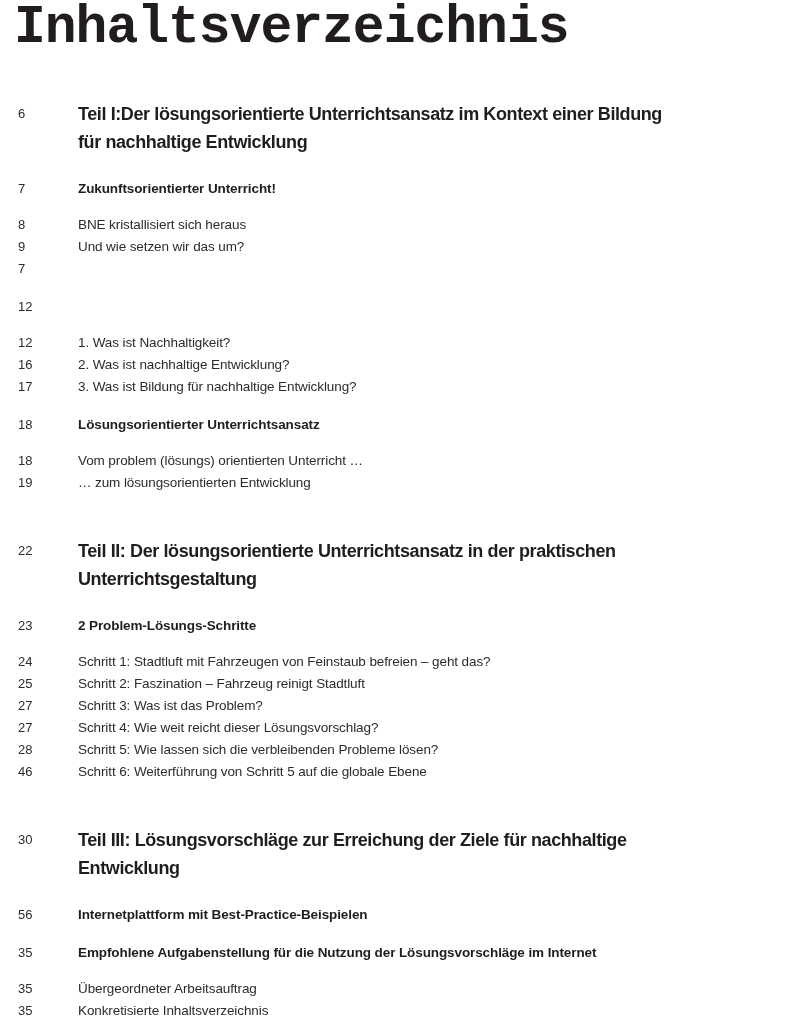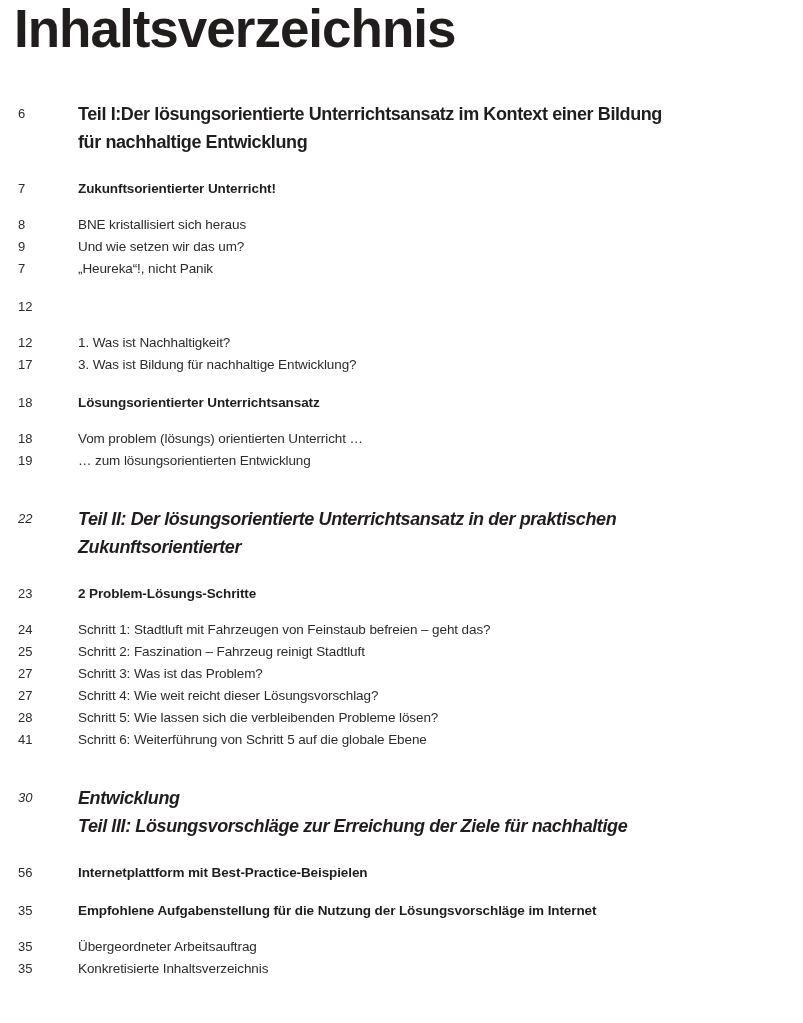--- a/index.html
+++ b/index.html
@@ -14,21 +14,21 @@
     font-family: "Liberation Sans", sans-serif;
     color: var(--text-color, #2e2b29);
   }
   .page {
     width: 803px;
     height: 1023px;
     background: var(--bg-color, #ffffff);
     box-sizing: border-box;
   }
   .page-title {
-    font-family: Liberation Sans, sans-serif;
+    font-family: Liberation Mono, monospace;
     font-weight: 700;
     font-size: 53px;
     line-height: 53px;
     letter-spacing: -1px;
     color: var(--heading-color, #211d1d);
     margin: 2px 0 0 14px;
   }
   .toc { }
   .toc-row {
     display: flex;
@@ -72,21 +72,21 @@
     font-size: 13.5px;
     font-weight: 400;
     line-height: 22px;
     letter-spacing: -0.1px;
     color: var(--text-color, #2e2b29);
   }
   .row-item .pagenum { line-height: 22px; }
 
   
   .toc-row.first          { margin-top: 45px; }
-  .row-part.after-item    { margin-top: 33px; font-style: italic; }
+  .row-part.after-item    { margin-top: 43px; }
   .row-section.after-part { margin-top: 22px; }
   .row-section.after-item { margin-top: 16px; }
   .row-section.after-section { margin-top: 16px; }
   .row-item.after-section { margin-top: 14px; }
   .row-item.after-item    { margin-top: 0; }
 </style>
 </head>
 <body>
 
 <div class="page">
@@ -113,34 +113,37 @@
         </span>
       </div>
       <div class="toc-row row-item after-item">
         <span class="pagenum">9</span>
         <span class="entry-text">
           <div class="entry-line">Und wie setzen wir das um?</div>
         </span>
       </div>
       <div class="toc-row row-item after-item">
         <span class="pagenum">7</span>
-        <span class="entry-text">
-          <div class="entry-line">„Heureka“!, nicht Panik</div>
-        </span>
       </div>
       <div class="toc-row row-section after-item">
         <span class="pagenum">12</span>
       </div>
       <div class="toc-row row-item after-section">
         <span class="pagenum">12</span>
         <span class="entry-text">
           <div class="entry-line">1. Was ist Nachhaltigkeit?</div>
         </span>
       </div>
       <div class="toc-row row-item after-item">
+        <span class="pagenum">16</span>
+        <span class="entry-text">
+          <div class="entry-line">2. Was ist nachhaltige Entwicklung?</div>
+        </span>
+      </div>
+      <div class="toc-row row-item after-item">
         <span class="pagenum">17</span>
         <span class="entry-text">
           <div class="entry-line">3. Was ist Bildung für nachhaltige Entwicklung?</div>
         </span>
       </div>
       <div class="toc-row row-section after-item">
         <span class="pagenum">18</span>
         <span class="entry-text">
           <div class="entry-line">Lösungsorientierter Unterrichtsansatz</div>
         </span>
@@ -154,21 +157,21 @@
       <div class="toc-row row-item after-item">
         <span class="pagenum">19</span>
         <span class="entry-text">
           <div class="entry-line">… zum lösungsorientierten Entwicklung</div>
         </span>
       </div>
       <div class="toc-row row-part after-item">
         <span class="pagenum">22</span>
         <span class="entry-text">
           <div class="entry-line">Teil II: Der lösungsorientierte Unterrichtsansatz in der praktischen</div>
-          <div class="entry-line">Zukunftsorientierter</div>
+          <div class="entry-line">Unterrichtsgestaltung</div>
         </span>
       </div>
       <div class="toc-row row-section after-part">
         <span class="pagenum">23</span>
         <span class="entry-text">
           <div class="entry-line">2 Problem-Lösungs-Schritte</div>
         </span>
       </div>
       <div class="toc-row row-item after-section">
         <span class="pagenum">24</span>
@@ -194,30 +197,30 @@
           <div class="entry-line">Schritt 4: Wie weit reicht dieser Lösungsvorschlag?</div>
         </span>
       </div>
       <div class="toc-row row-item after-item">
         <span class="pagenum">28</span>
         <span class="entry-text">
           <div class="entry-line">Schritt 5: Wie lassen sich die verbleibenden Probleme lösen?</div>
         </span>
       </div>
       <div class="toc-row row-item after-item">
-        <span class="pagenum">41</span>
+        <span class="pagenum">46</span>
         <span class="entry-text">
           <div class="entry-line">Schritt 6: Weiterführung von Schritt 5 auf die globale Ebene</div>
         </span>
       </div>
       <div class="toc-row row-part after-item">
         <span class="pagenum">30</span>
         <span class="entry-text">
+          <div class="entry-line">Teil III: Lösungsvorschläge zur Erreichung der Ziele für nachhaltige</div>
           <div class="entry-line">Entwicklung</div>
-          <div class="entry-line">Teil III: Lösungsvorschläge zur Erreichung der Ziele für nachhaltige</div>
         </span>
       </div>
       <div class="toc-row row-section after-part">
         <span class="pagenum">56</span>
         <span class="entry-text">
           <div class="entry-line">Internetplattform mit Best-Practice-Beispielen</div>
         </span>
       </div>
       <div class="toc-row row-section after-section">
         <span class="pagenum">35</span>

